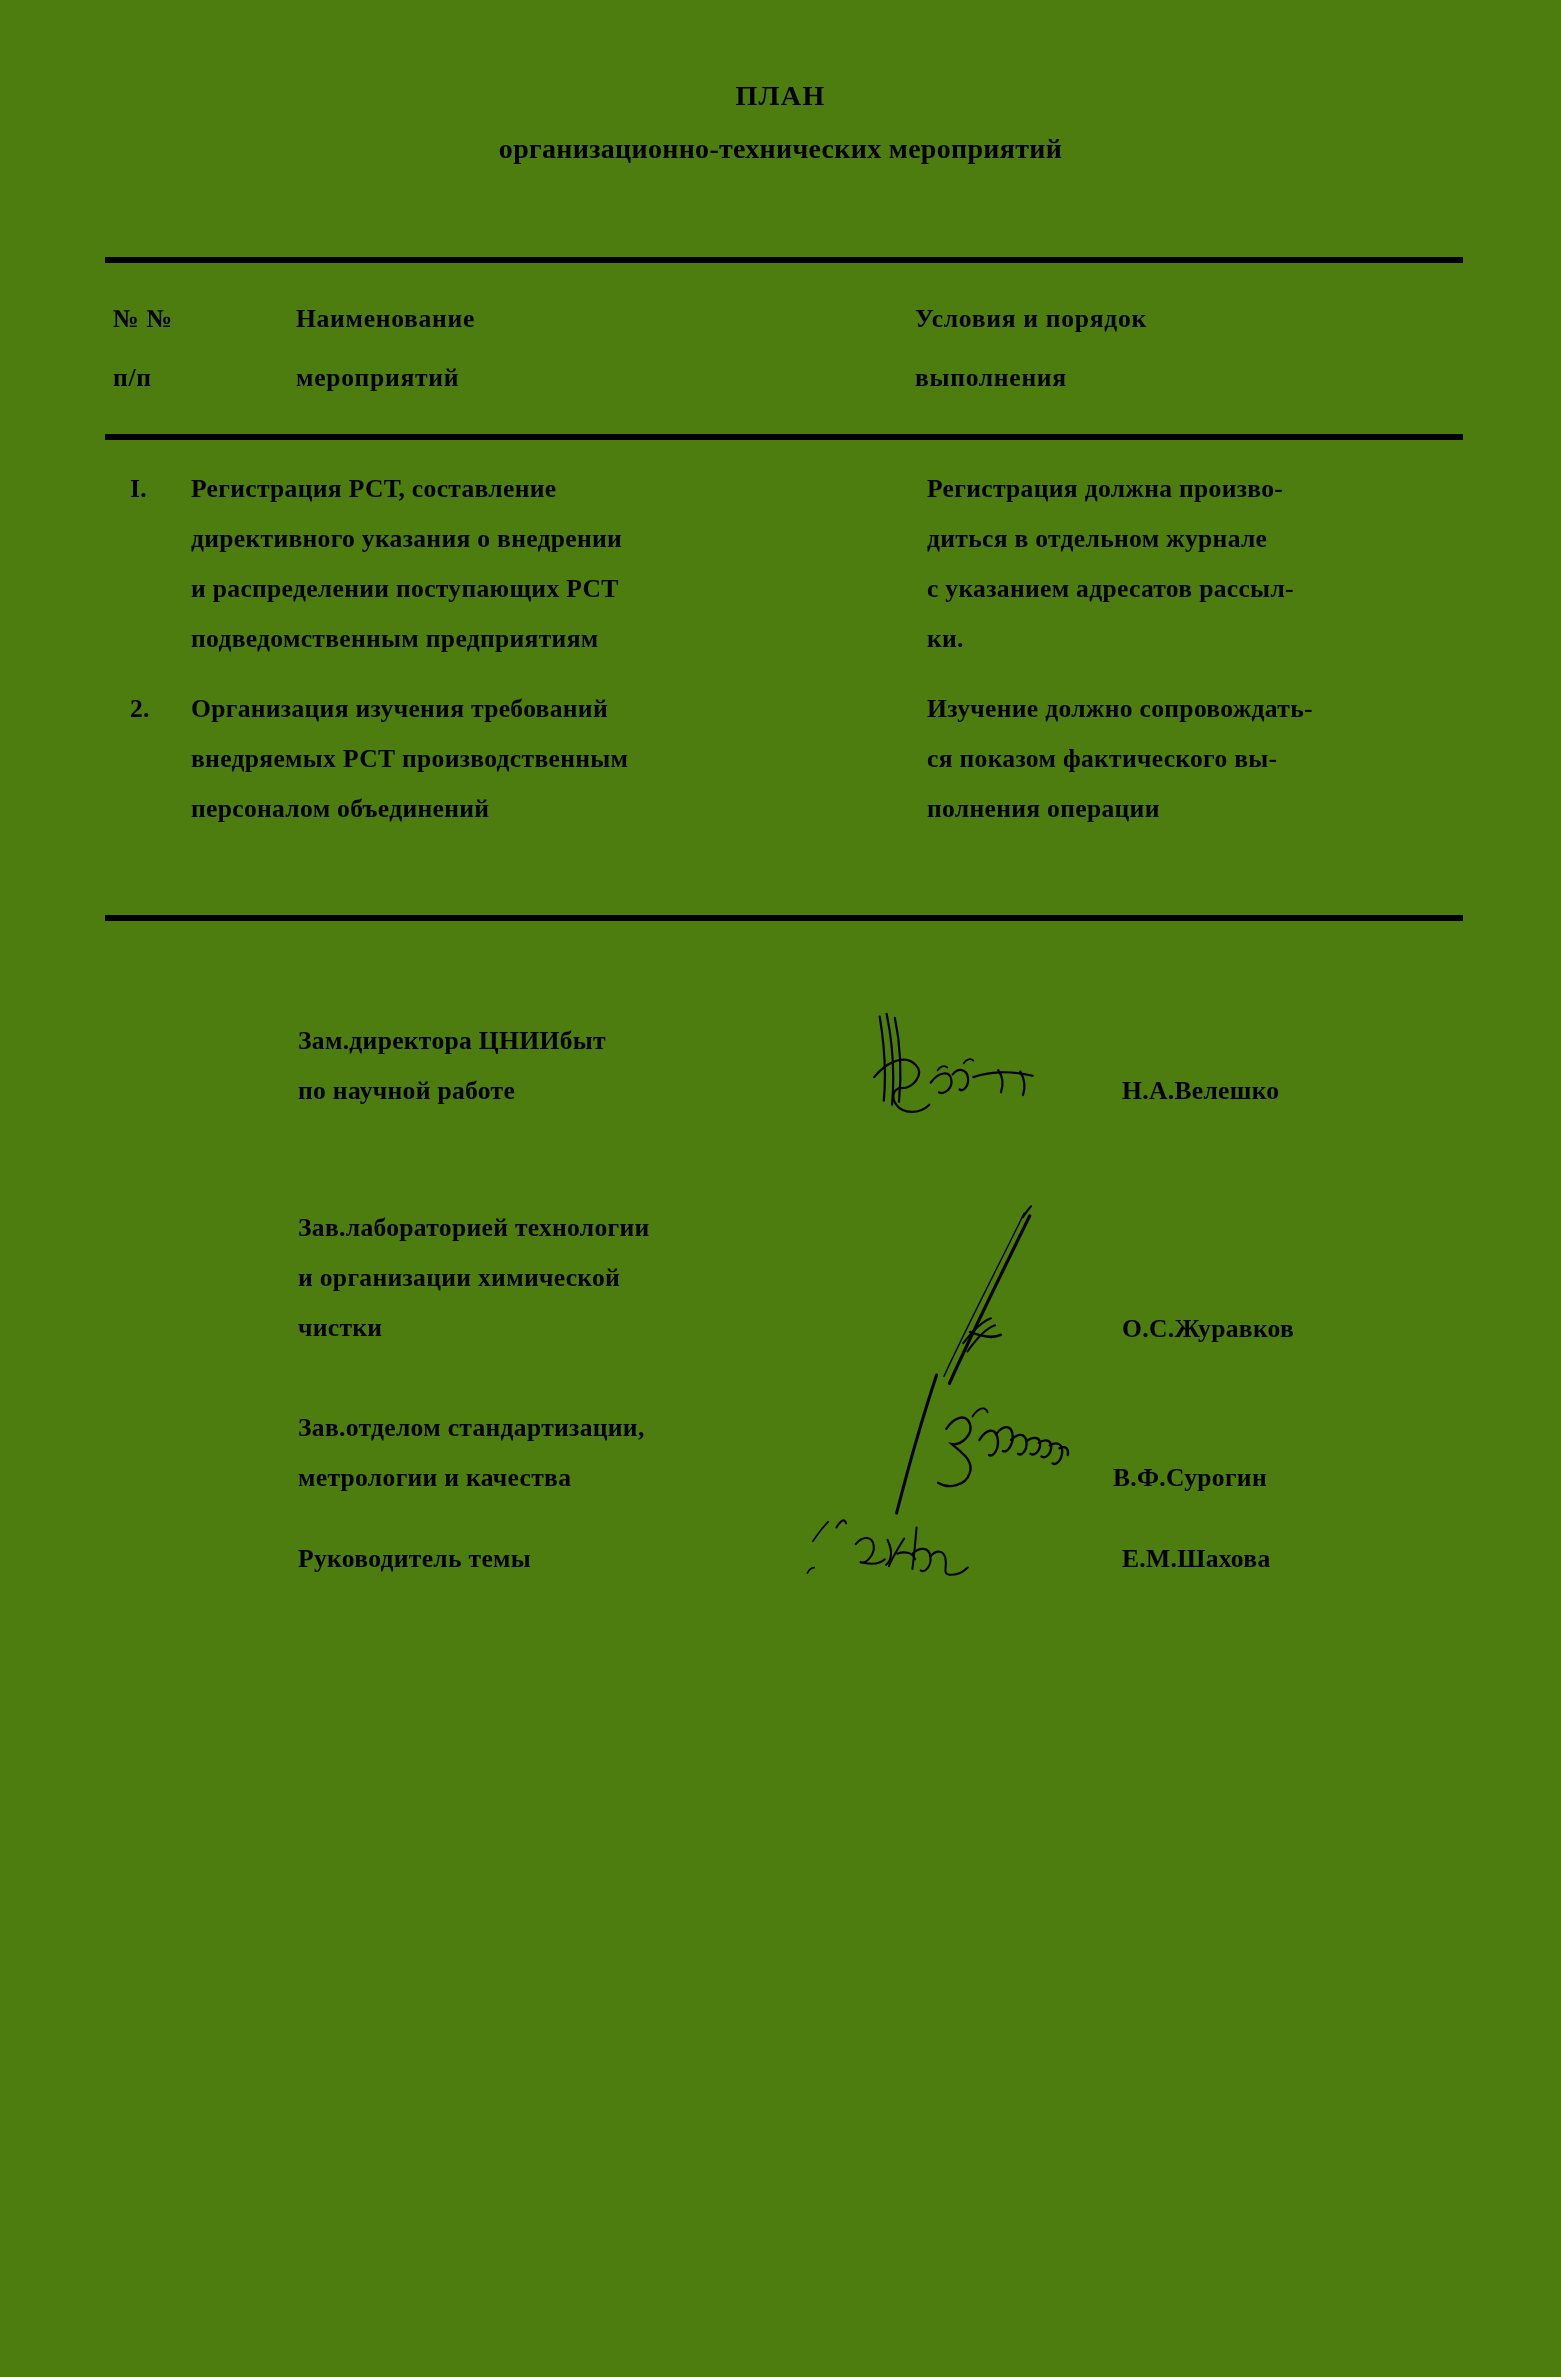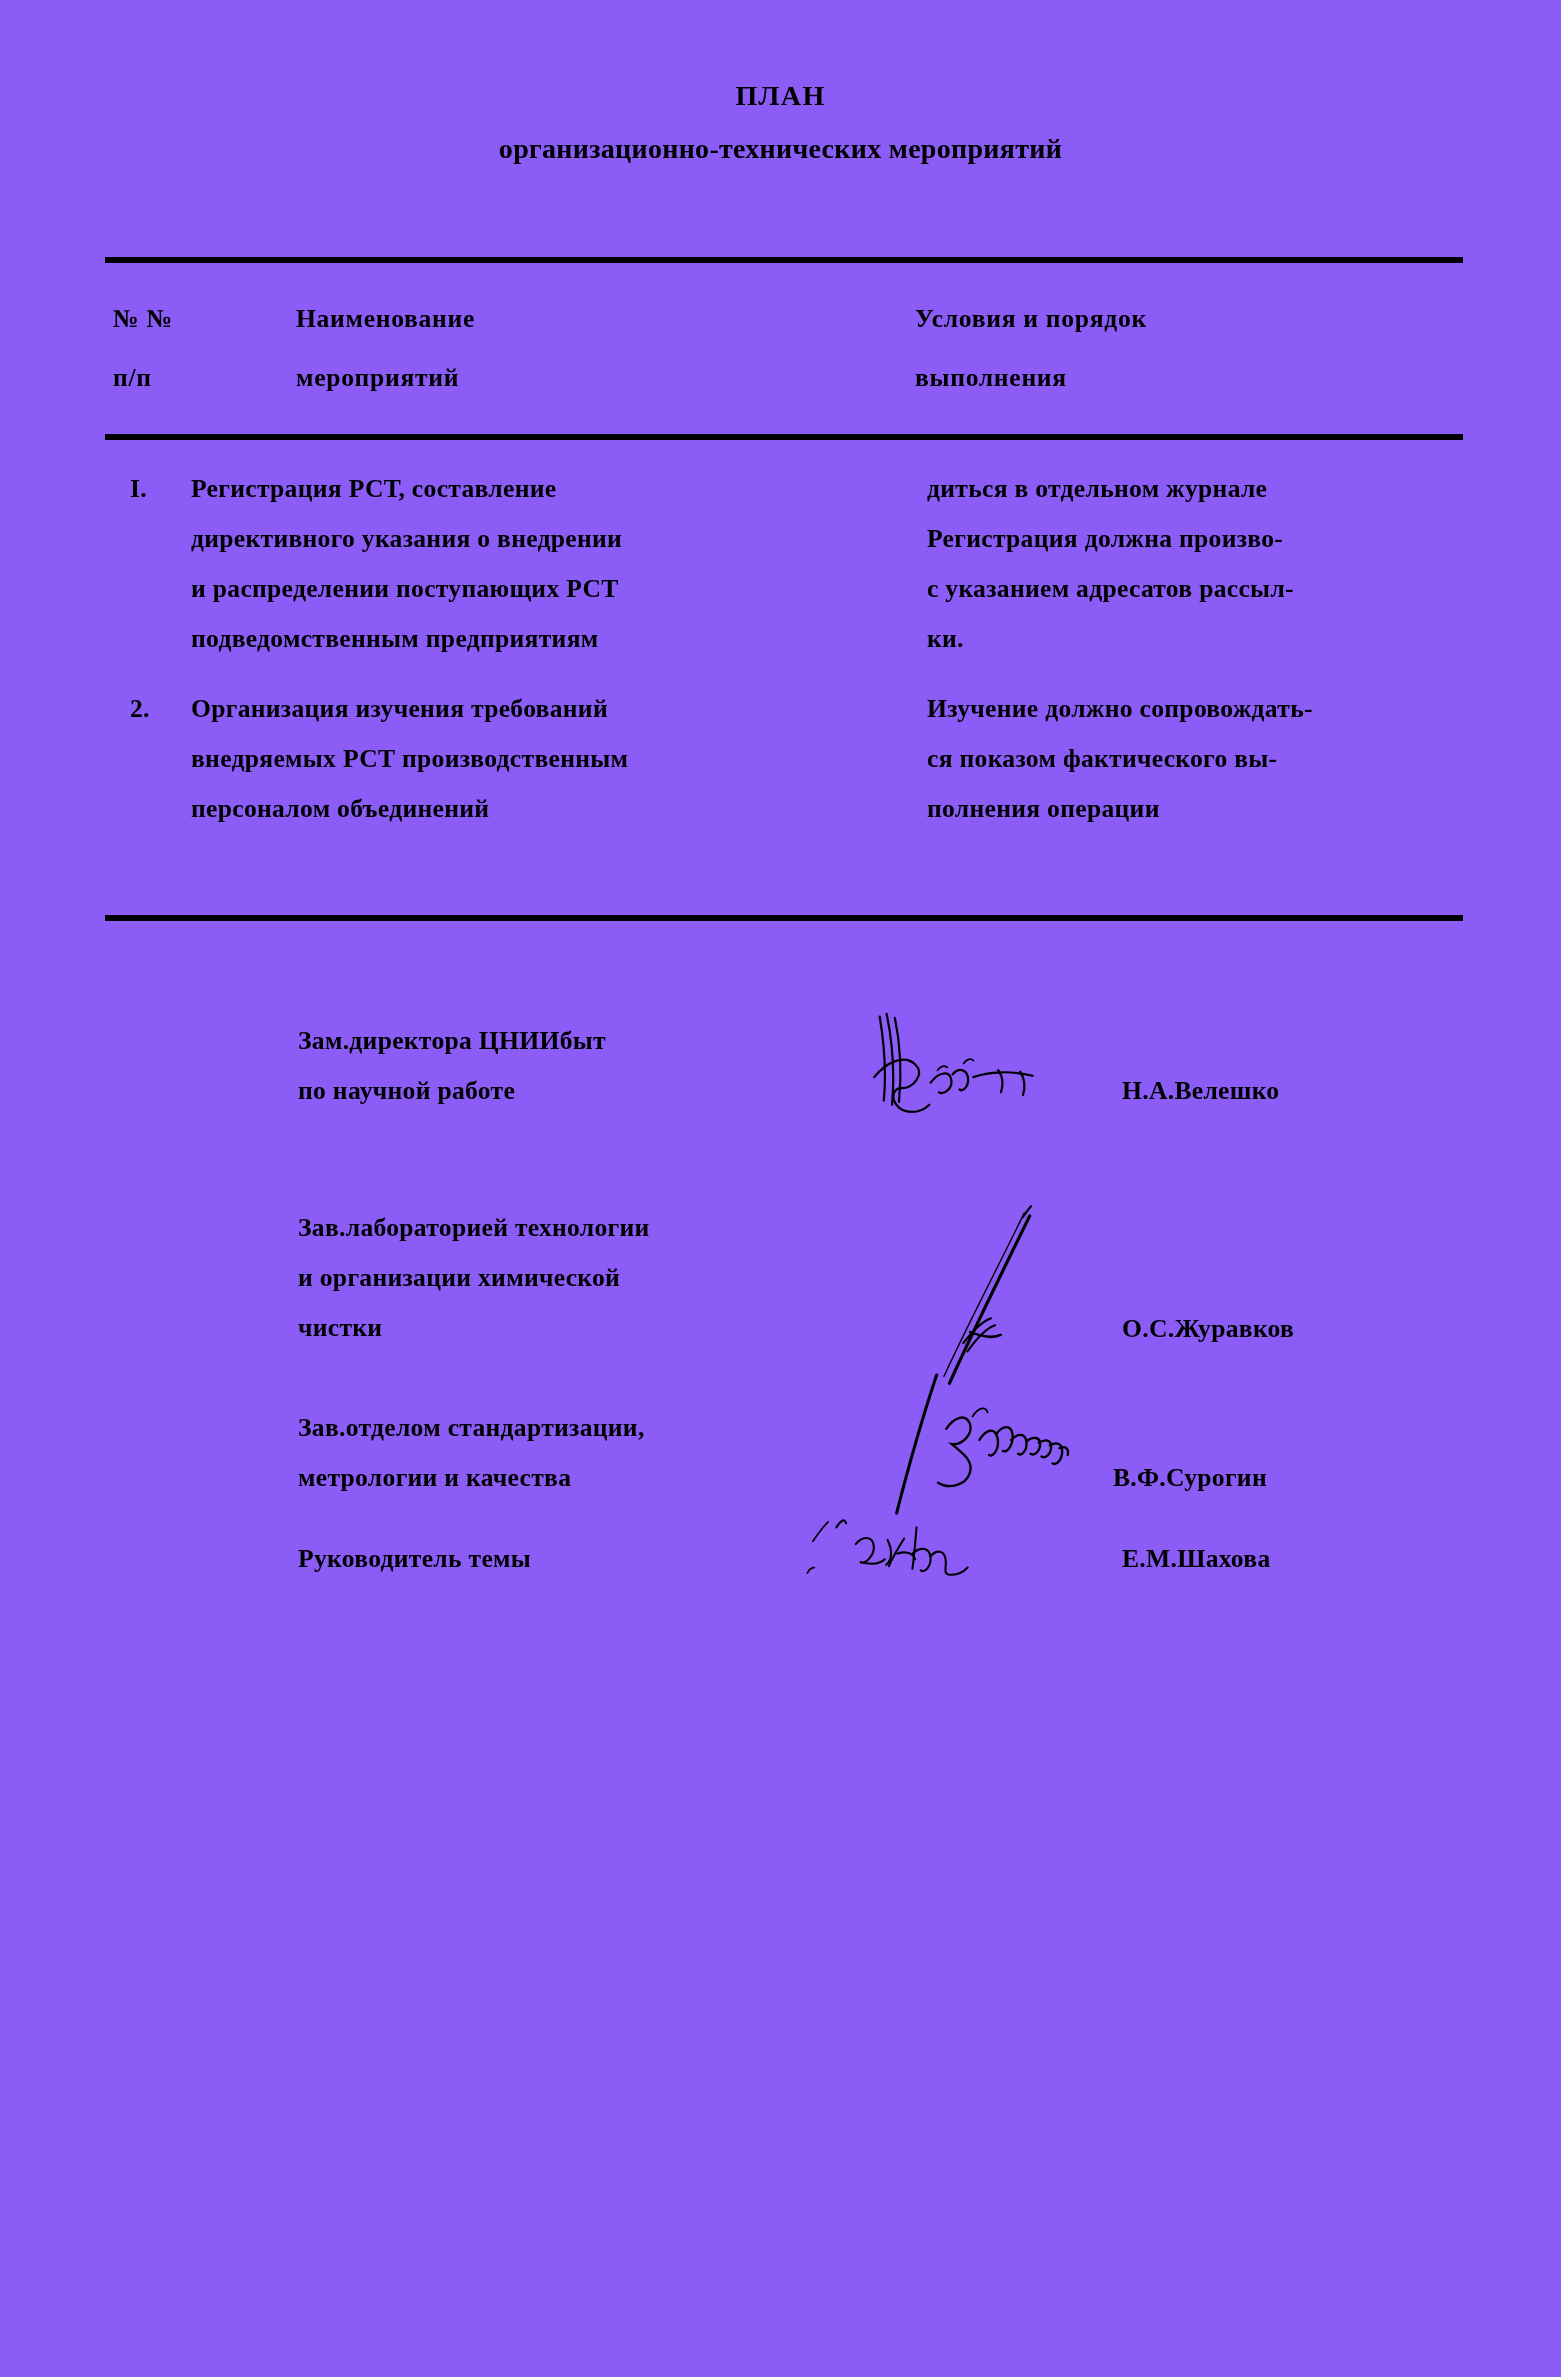--- a/index.html
+++ b/index.html
@@ -12,21 +12,21 @@
     height: 2377px;
     position: relative;
     font-family: "Liberation Serif", "DejaVu Serif", serif;
     color: #000000;
     overflow: hidden;
   }
 
   .page {
     position: absolute;
     inset: 0;
-    background: #8b5cf6;
+    background: #4d7c0f;
   }
 
   
   .title-block {
     position: absolute;
     left: 0;
     top: 82px;
     width: 1561px;
     text-align: center;
   }
@@ -209,22 +209,22 @@
   <div class="tbody">
 
     <div class="trow" style="height:202px">
       <div class="cell-left">
         <div class="line first"><span class="num">I.</span><span>Регистрация РСТ, составление</span></div>
         <div class="line">директивного указания о внедрении</div>
         <div class="line">и распределении поступающих РСТ</div>
         <div class="line">подведомственным предприятиям</div>
       </div>
       <div class="cell-right">
+        <div class="line">Регистрация должна произво-</div>
         <div class="line">диться в отдельном журнале</div>
-        <div class="line">Регистрация должна произво-</div>
         <div class="line">с указанием адресатов рассыл-</div>
         <div class="line">ки.</div>
       </div>
     </div>
 
     <div class="trow" style="height:152px">
       <div class="cell-left">
         <div class="line first"><span class="num">2.</span><span>Организация изучения требований</span></div>
         <div class="line">внедряемых РСТ производственным</div>
         <div class="line">персоналом объединений</div>

